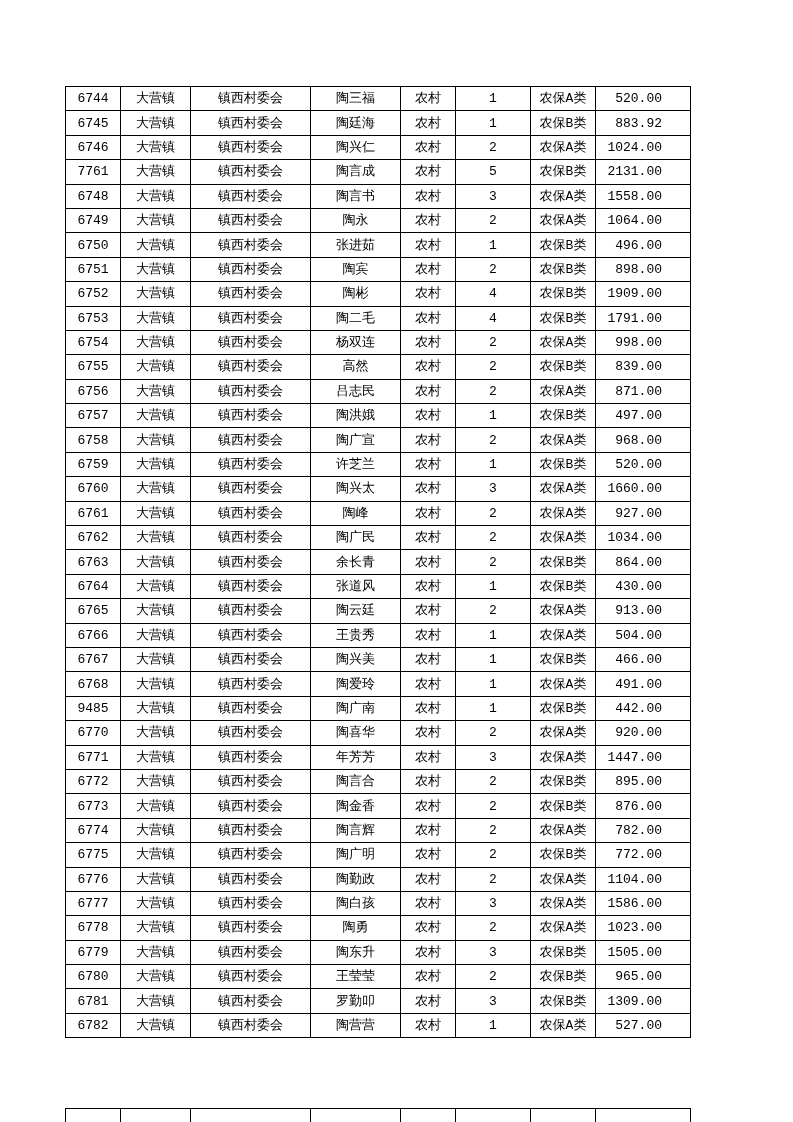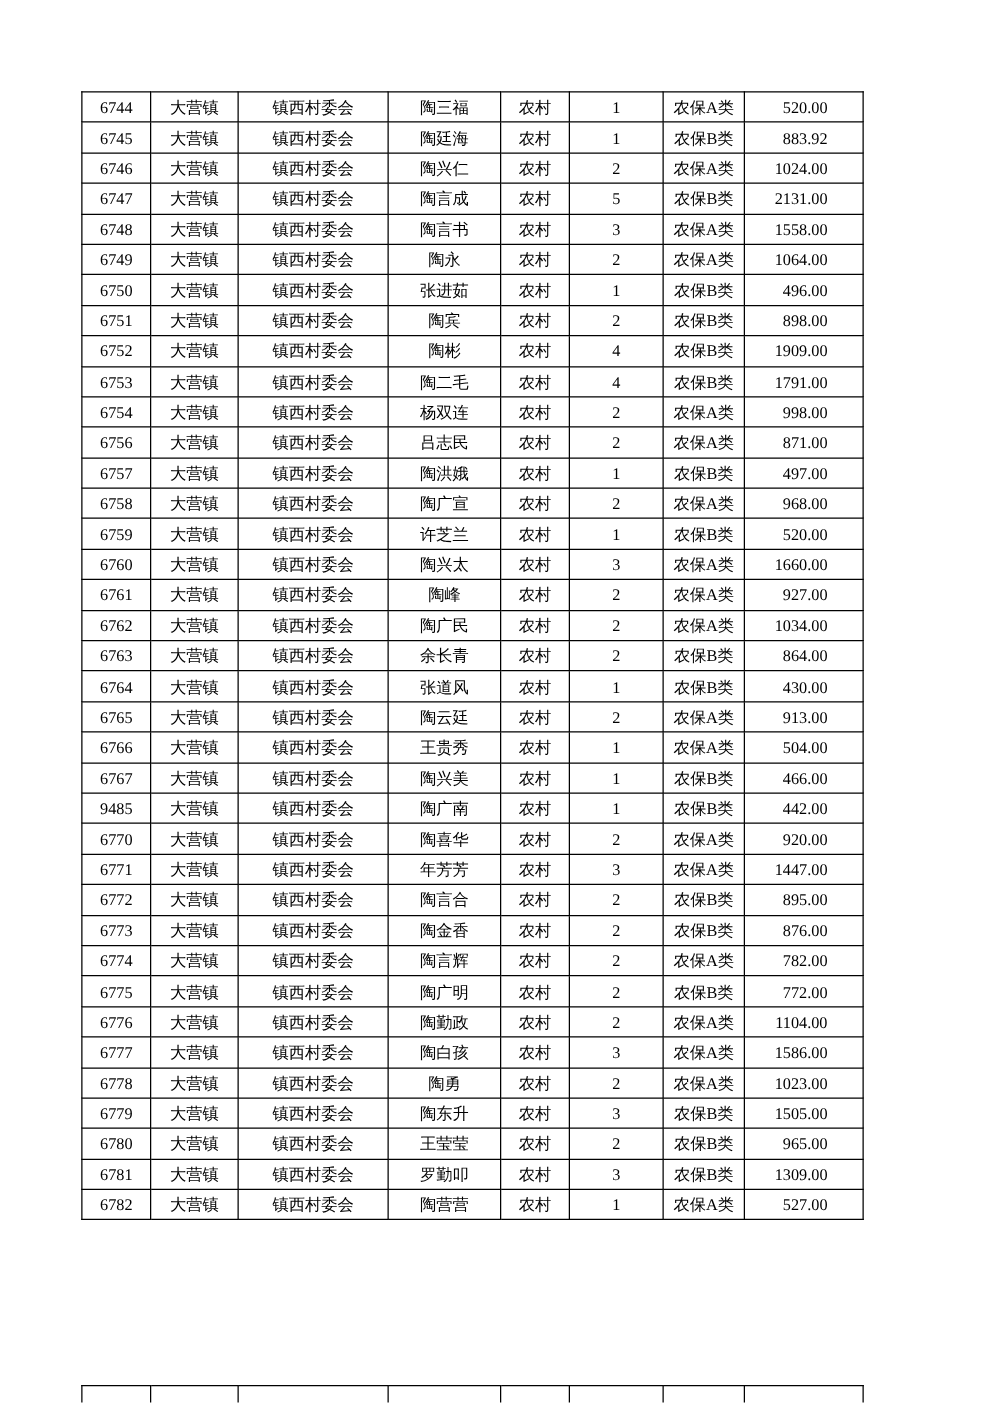--- a/index.html
+++ b/index.html
@@ -8,23 +8,24 @@
     height: 1122px;
     background: #ffffff;
     overflow: hidden;
     position: relative;
     font-family: "Liberation Serif", "DejaVu Serif", serif;
     color: #000000;
   }
   table.sheet {
     position: absolute;
     left: 65px;
-    top: 73px;
+    top: 86px;
     border-collapse: collapse;
     table-layout: fixed;
+    font-family: Liberation Mono, monospace;
   }
   table.sheet td {
     border: 1px solid #000000;
     height: 24.4px;
     font-size: 13px;
     line-height: 1;
     text-align: center;
     vertical-align: middle;
     overflow: hidden;
     white-space: nowrap;
@@ -88,21 +89,21 @@
         <td class="col-id">6746</td>
         <td class="col-town">大营镇</td>
         <td class="col-village">镇西村委会</td>
         <td class="col-name">陶兴仁</td>
         <td class="col-residence">农村</td>
         <td class="col-count">2</td>
         <td class="col-insurance">农保A类</td>
         <td class="col-amount">1024.00</td>
       </tr>
       <tr>
-        <td class="col-id">6747</td>
+        <td class="col-id">7761</td>
         <td class="col-town">大营镇</td>
         <td class="col-village">镇西村委会</td>
         <td class="col-name">陶言成</td>
         <td class="col-residence">农村</td>
         <td class="col-count">5</td>
         <td class="col-insurance">农保B类</td>
         <td class="col-amount">2131.00</td>
       </tr>
       <tr>
         <td class="col-id">6748</td>
@@ -168,20 +169,30 @@
         <td class="col-id">6754</td>
         <td class="col-town">大营镇</td>
         <td class="col-village">镇西村委会</td>
         <td class="col-name">杨双连</td>
         <td class="col-residence">农村</td>
         <td class="col-count">2</td>
         <td class="col-insurance">农保A类</td>
         <td class="col-amount">998.00</td>
       </tr>
       <tr>
+        <td class="col-id">6755</td>
+        <td class="col-town">大营镇</td>
+        <td class="col-village">镇西村委会</td>
+        <td class="col-name">高然</td>
+        <td class="col-residence">农村</td>
+        <td class="col-count">2</td>
+        <td class="col-insurance">农保B类</td>
+        <td class="col-amount">839.00</td>
+      </tr>
+      <tr>
         <td class="col-id">6756</td>
         <td class="col-town">大营镇</td>
         <td class="col-village">镇西村委会</td>
         <td class="col-name">吕志民</td>
         <td class="col-residence">农村</td>
         <td class="col-count">2</td>
         <td class="col-insurance">农保A类</td>
         <td class="col-amount">871.00</td>
       </tr>
       <tr>
@@ -286,20 +297,30 @@
       </tr>
       <tr>
         <td class="col-id">6767</td>
         <td class="col-town">大营镇</td>
         <td class="col-village">镇西村委会</td>
         <td class="col-name">陶兴美</td>
         <td class="col-residence">农村</td>
         <td class="col-count">1</td>
         <td class="col-insurance">农保B类</td>
         <td class="col-amount">466.00</td>
+      </tr>
+      <tr>
+        <td class="col-id">6768</td>
+        <td class="col-town">大营镇</td>
+        <td class="col-village">镇西村委会</td>
+        <td class="col-name">陶爱玲</td>
+        <td class="col-residence">农村</td>
+        <td class="col-count">1</td>
+        <td class="col-insurance">农保A类</td>
+        <td class="col-amount">491.00</td>
       </tr>
       <tr>
         <td class="col-id">9485</td>
         <td class="col-town">大营镇</td>
         <td class="col-village">镇西村委会</td>
         <td class="col-name">陶广南</td>
         <td class="col-residence">农村</td>
         <td class="col-count">1</td>
         <td class="col-insurance">农保B类</td>
         <td class="col-amount">442.00</td>

